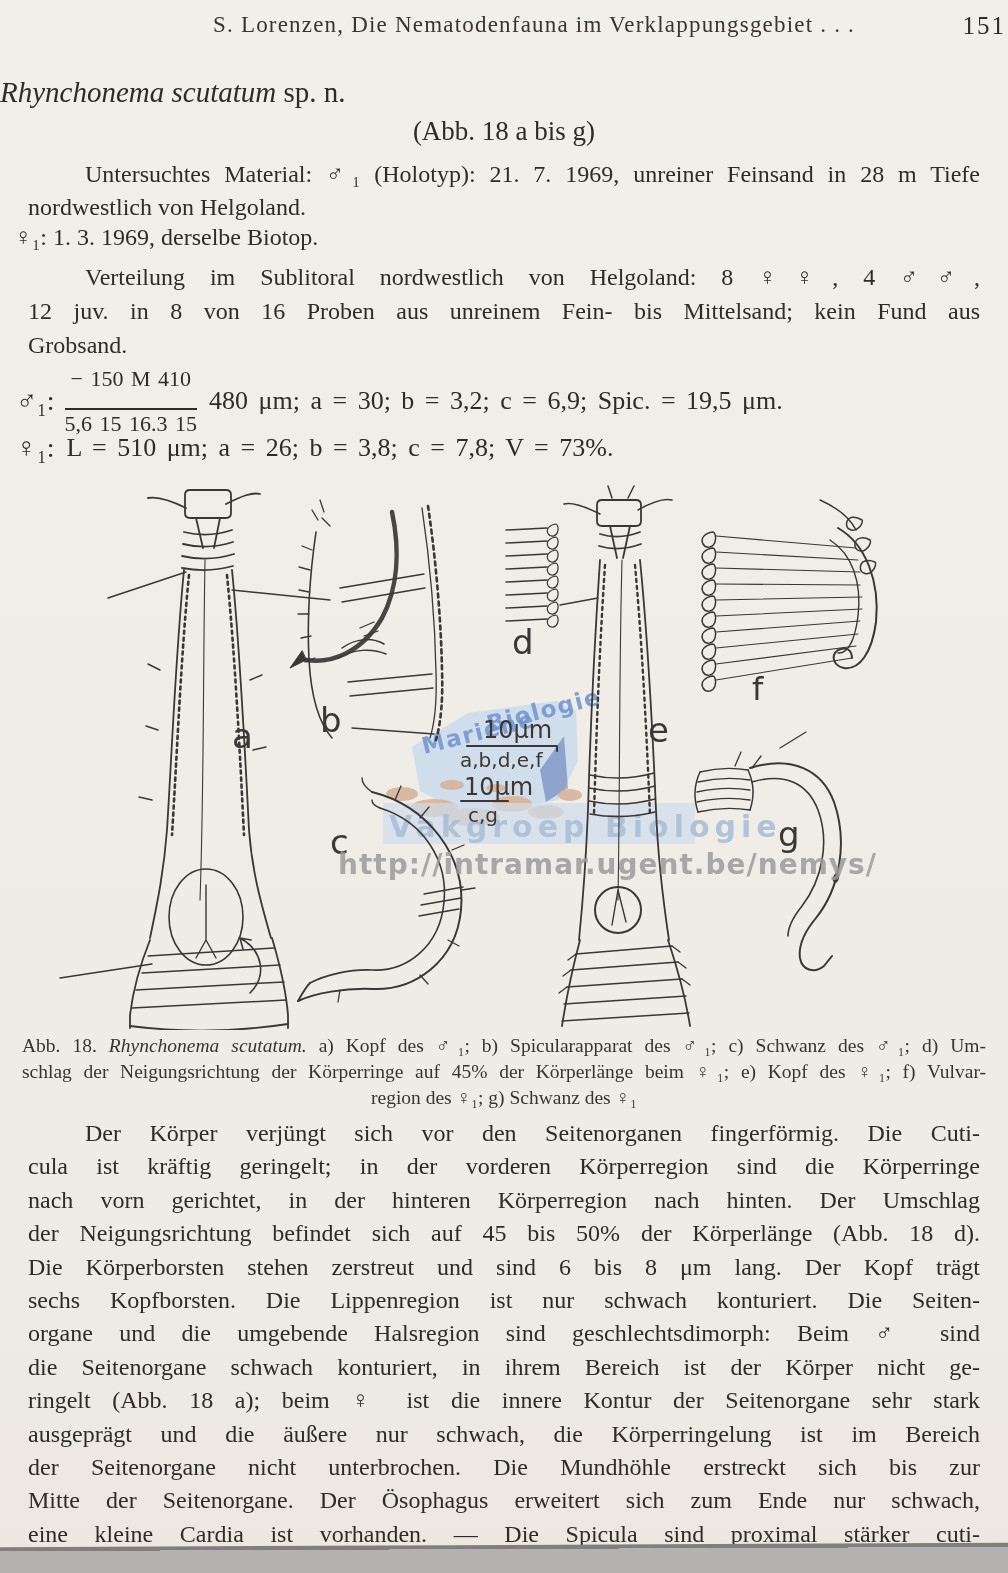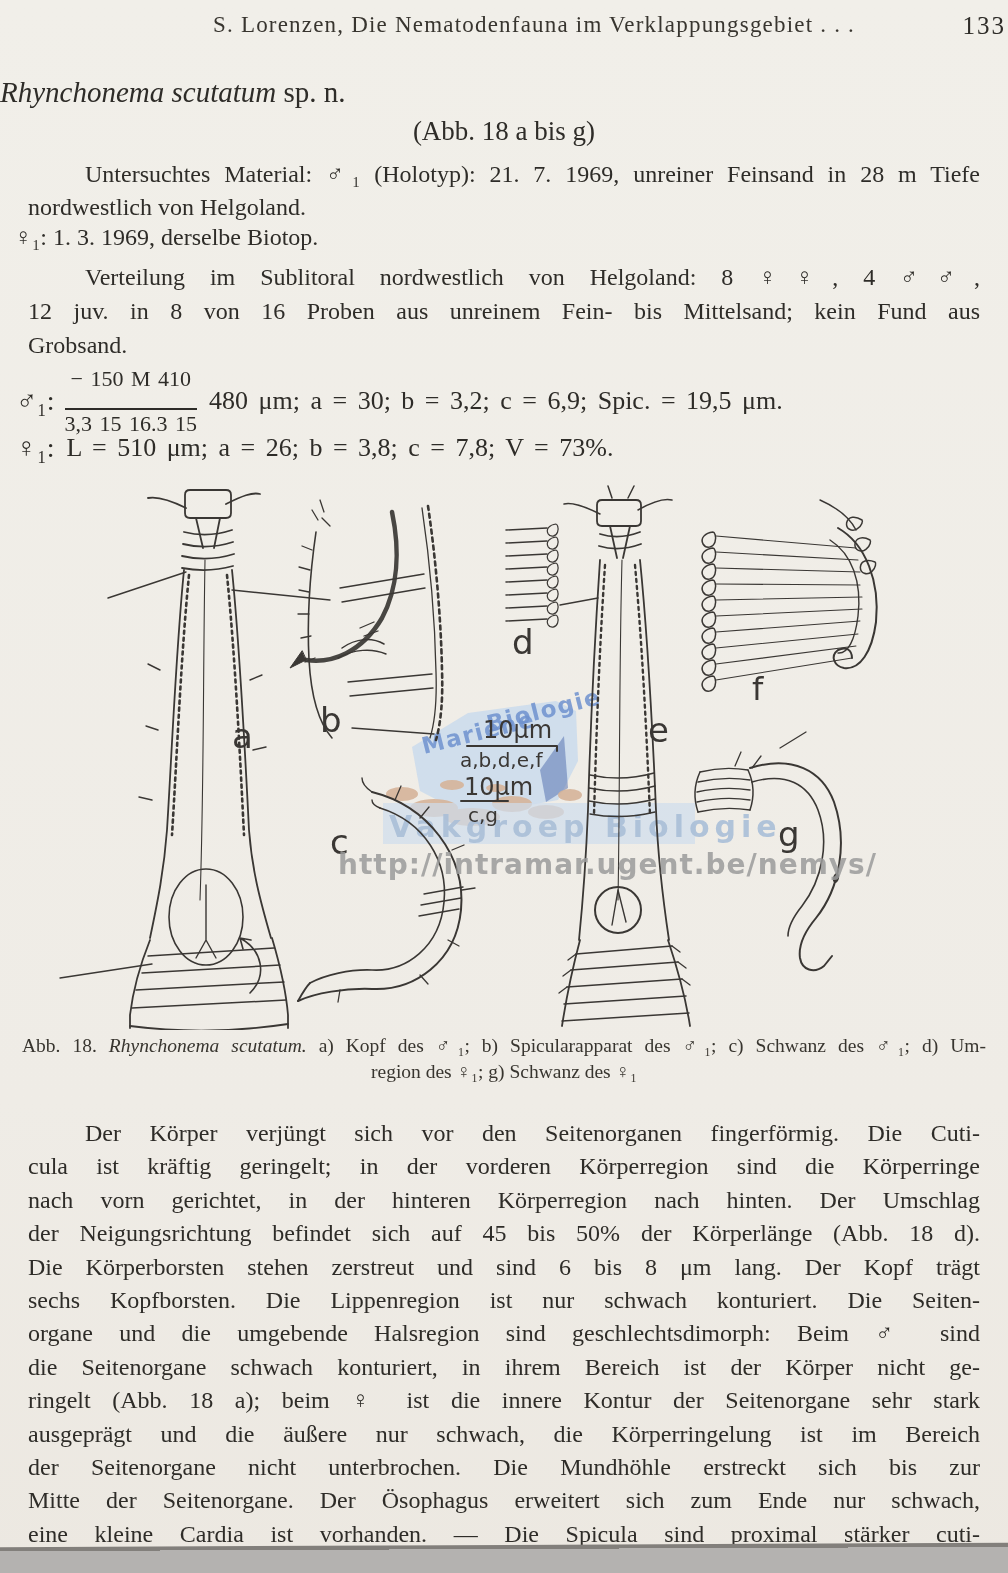--- a/index.html
+++ b/index.html
@@ -48,21 +48,21 @@
     background:linear-gradient(180deg,#827f7b 0 4px,#b4b2b0 4px 100%);
     transform:rotate(-0.25deg);}
 </style>
 </head>
 <body>
 
 <div class="page">
 
   <div class="abs header-row">
     <div class="running-title">S. Lorenzen, Die Nematodenfauna im Verklappungsgebiet . . .</div>
-    <div class="page-number">133</div>
+    <div class="page-number">151</div>
   </div>
 
   <div class="abs title">
     <span class="sp-name">Rhynchonema scutatum</span><span> sp. n.</span>
   </div>
   <div class="abs subtitle">(Abb. 18 a bis g)</div>
 
   <div class="abs para para-material">
       <span class="jline">Untersuchtes Material: ♂₁ (Holotyp): 21. 7. 1969, unreiner Feinsand in 28 m Tiefe</span>
       <span class="jline">nordwestlich von Helgoland.</span>
@@ -72,21 +72,21 @@
   <div class="abs para para-dist">
       <span class="jline">Verteilung im Sublitoral nordwestlich von Helgoland: 8 ♀♀, 4 ♂♂,</span>
       <span class="jline">12 juv. in 8 von 16 Proben aus unreinem Fein- bis Mittelsand; kein Fund aus</span>
       <span class="jline">Grobsand.</span>
     </div>
 
   <div class="abs formula-male">
     <span class="sex-sym">♂₁:</span>
     <span class="frac">
       <span class="num">− 150 M 410</span>
-      <span class="den">3,3 15 16.3 15</span>
+      <span class="den">5,6 15 16.3 15</span>
     </span>
     <span>480 μm; a = 30; b = 3,2; c = 6,9; Spic. = 19,5 μm.</span>
   </div>
 
   <div class="abs formula-female">
     <span class="sex-sym">♀₁:</span>
     <span style="margin-left:8px">L = 510 μm; a = 26; b = 3,8; c = 7,8; V = 73%.</span>
   </div>
 
   <svg class="abs figure-svg" width="1008" height="560" viewBox="0 0 1008 560">
@@ -235,20 +235,21 @@
         <path d="M461,331 L508,331" stroke-width="2"></path>
         <text class="ink-text" x="468" y="352" font-size="20" stroke="none">c,g</text>
       </g>
     </g>
 
     <text x="338" y="404" font-family="DejaVu Sans,sans-serif" font-size="28" font-weight="bold" letter-spacing="1" opacity="0.85" fill="#9b9b9b">http://intramar.ugent.be/nemys/</text>
   </svg>
 
   <div class="abs caption">
     <span class="cap-line"><span>Abb. 18. </span><span class="cap-italic">Rhynchonema scutatum.</span><span> a) Kopf des ♂₁; b) Spicularapparat des ♂₁; c) Schwanz des ♂₁; d) Um-</span></span>
+    <span class="cap-line">schlag der Neigungsrichtung der Körperringe auf 45% der Körperlänge beim ♀₁; e) Kopf des ♀₁; f) Vulvar-</span>
     <span class="cap-line cap-center">region des ♀₁; g) Schwanz des ♀₁</span>
   </div>
 
   <div class="abs para body-text">
       <span class="jline">Der Körper verjüngt sich vor den Seitenorganen fingerförmig. Die Cuti-</span>
       <span class="jline">cula ist kräftig geringelt; in der vorderen Körperregion sind die Körperringe</span>
       <span class="jline">nach vorn gerichtet, in der hinteren Körperregion nach hinten. Der Umschlag</span>
       <span class="jline">der Neigungsrichtung befindet sich auf 45 bis 50% der Körperlänge (Abb. 18 d).</span>
       <span class="jline">Die Körperborsten stehen zerstreut und sind 6 bis 8 μm lang. Der Kopf trägt</span>
       <span class="jline">sechs Kopfborsten. Die Lippenregion ist nur schwach konturiert. Die Seiten-</span>

